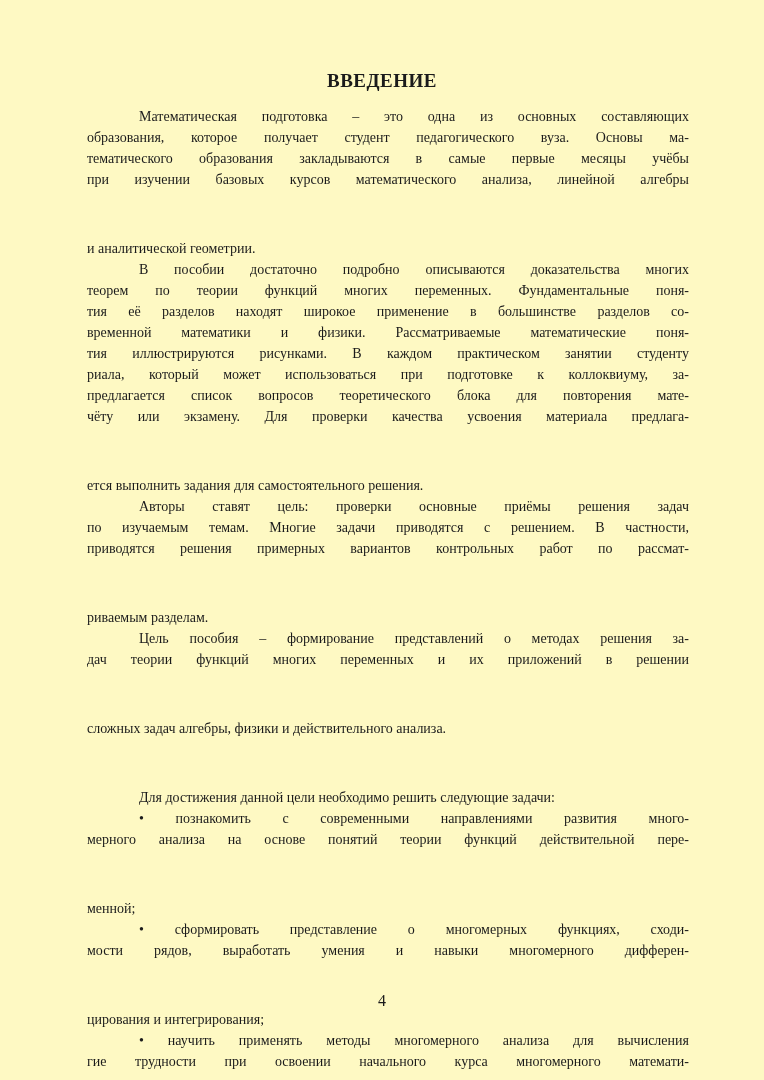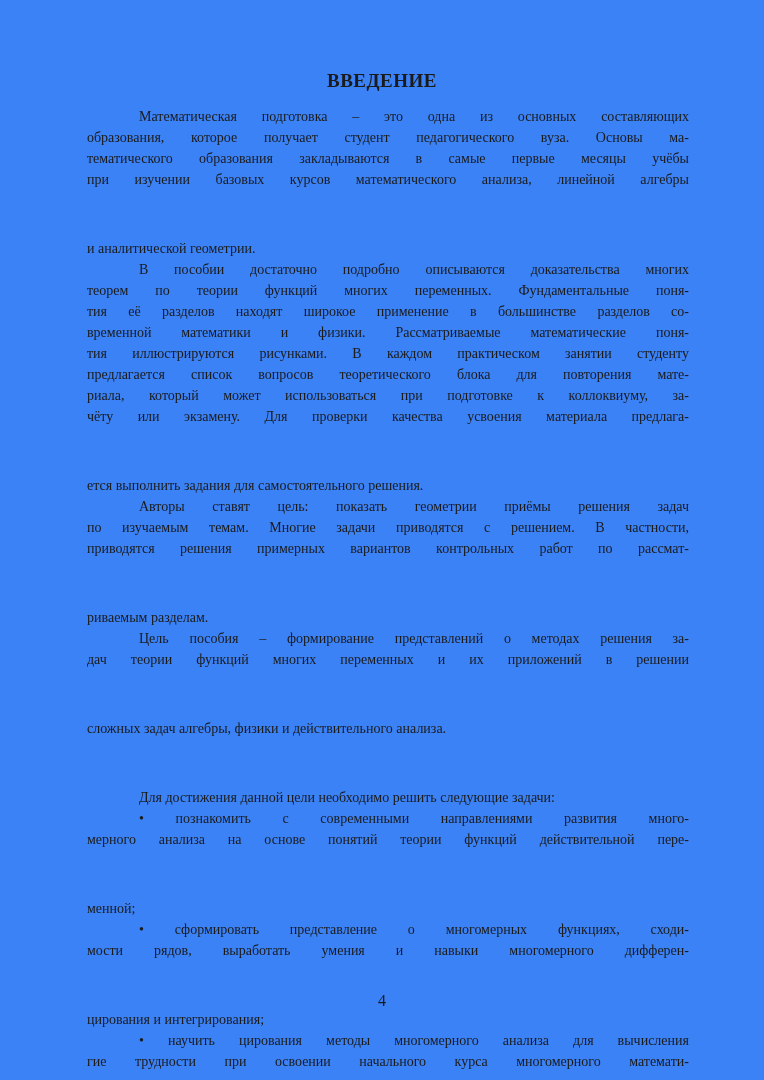--- a/index.html
+++ b/index.html
@@ -1,20 +1,20 @@
 <!DOCTYPE html>
 <html><head>
 <meta charset="utf-8">
 <style>
   html, body { margin: 0; padding: 0; background: #e8e8e8; }
   .page {
     position: relative;
     width: 764px;
     height: 1080px;
-    background: #3b82f6;
+    background: #fef9c3;
     font-family: "Liberation Serif", serif;
     color: #1b1b1b;
     overflow: hidden;
     margin: 0 auto;
   }
   .doc-title {
     position: absolute;
     top: 70px;
     left: 0;
     width: 100%;
@@ -66,28 +66,28 @@
       <div class="line">при изучении базовых курсов математического анализа, линейной алгебры</div>
       <div class="line last">и аналитической геометрии.</div>
     </div>
 
     <div class="para">
       <div class="line first">В пособии достаточно подробно описываются доказательства многих</div>
       <div class="line">теорем по теории функций многих переменных. Фундаментальные поня-</div>
       <div class="line">тия её разделов находят широкое применение в большинстве разделов со-</div>
       <div class="line">временной математики и физики. Рассматриваемые математические поня-</div>
       <div class="line">тия иллюстрируются рисунками. В каждом практическом занятии студенту</div>
+      <div class="line">риала, который может использоваться при подготовке к коллоквиуму, за-</div>
       <div class="line">предлагается список вопросов теоретического блока для повторения мате-</div>
-      <div class="line">риала, который может использоваться при подготовке к коллоквиуму, за-</div>
       <div class="line">чёту или экзамену. Для проверки качества усвоения материала предлага-</div>
       <div class="line last">ется выполнить задания для самостоятельного решения.</div>
     </div>
 
     <div class="para">
-      <div class="line first">Авторы ставят цель: показать геометрии приёмы решения задач</div>
+      <div class="line first">Авторы ставят цель: проверки основные приёмы решения задач</div>
       <div class="line">по изучаемым темам. Многие задачи приводятся с решением. В частности,</div>
       <div class="line">приводятся решения примерных вариантов контрольных работ по рассмат-</div>
       <div class="line last">риваемым разделам.</div>
     </div>
 
     <div class="para">
       <div class="line first">Цель пособия – формирование представлений о методах решения за-</div>
       <div class="line">дач теории функций многих переменных и их приложений в решении</div>
       <div class="line last">сложных задач алгебры, физики и действительного анализа.</div>
     </div>
@@ -102,21 +102,21 @@
       <div class="line last">менной;</div>
     </div>
 
     <div class="para">
       <div class="line first">• сформировать представление о многомерных функциях, сходи-</div>
       <div class="line">мости рядов, выработать умения и навыки многомерного дифферен-</div>
       <div class="line last">цирования и интегрирования;</div>
     </div>
 
     <div class="para">
-      <div class="line first">• научить цирования методы многомерного анализа для вычисления</div>
+      <div class="line first">• научить применять методы многомерного анализа для вычисления</div>
     </div>
 
     <div class="para">
       <div class="line">гие трудности при освоении начального курса многомерного математи-</div>
       <div class="line last">ческого анализа.</div>
     </div>
 
   </div>
 
   <div class="page-number">4</div>

